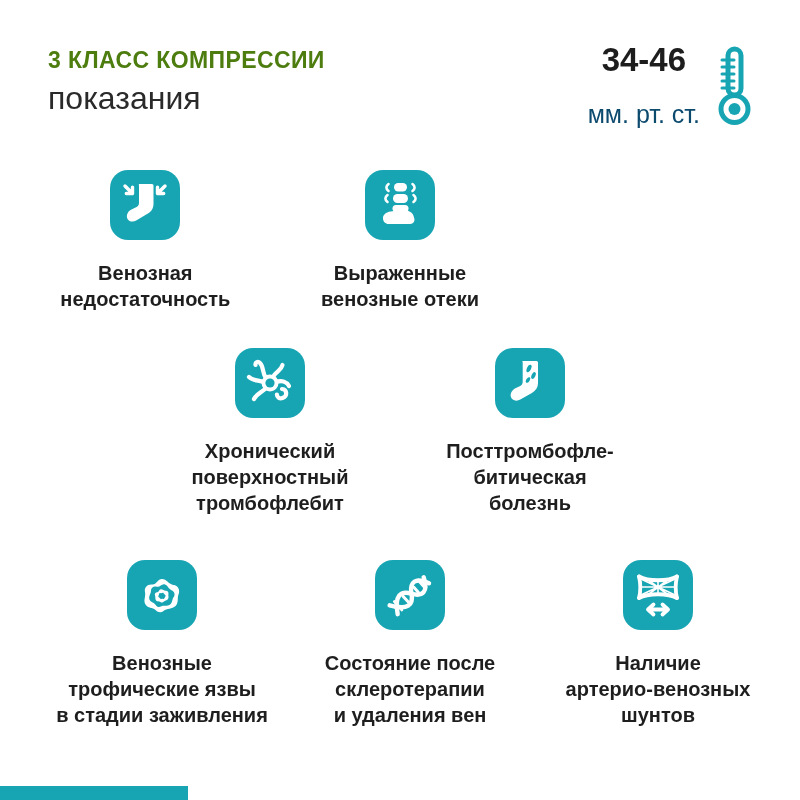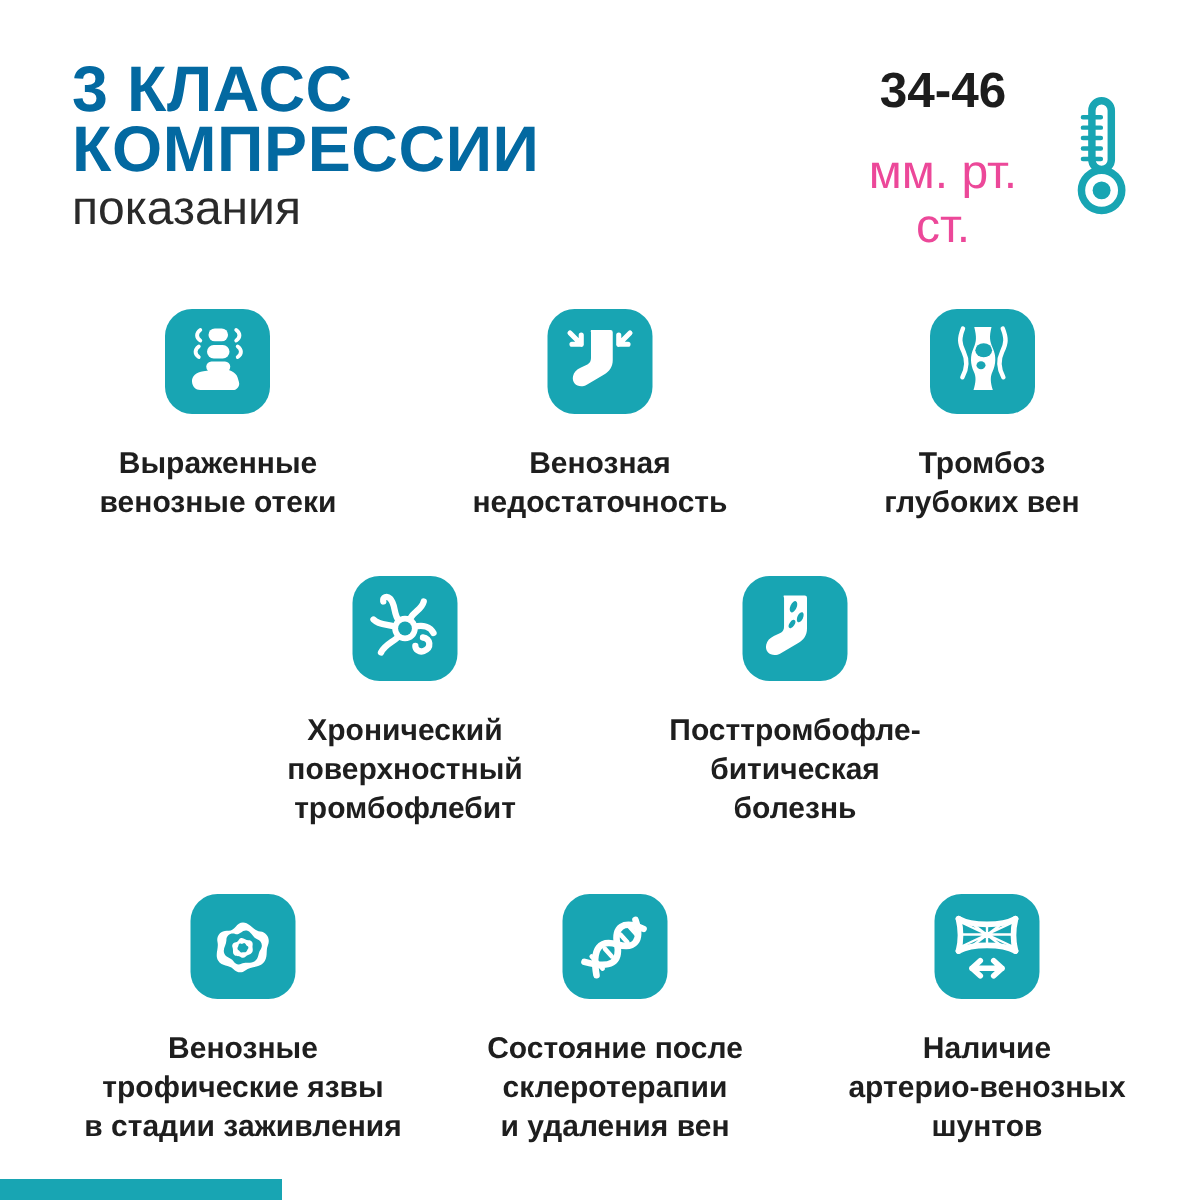--- a/index.html
+++ b/index.html
@@ -7,28 +7,28 @@
   .page{
     position:relative; width:800px; height:800px; background:#ffffff;
     font-family:"Liberation Sans","DejaVu Sans",sans-serif; overflow:hidden;
   }
   
   .header{
     display:flex; justify-content:space-between; align-items:flex-start;
     padding:40px 42px 0 48px;
   }
   .title{
-    font-size:43px; font-weight:700; letter-spacing:.4px; color:#0369a1;
+    font-size:23px; font-weight:700; letter-spacing:.4px; color:#4d7c0f;
     line-height:40px; margin:0;
   }
   .subtitle{ font-size:32px; font-weight:400; color:#2a2a2a; line-height:36px; }
   .pressure{ display:flex; align-items:center; gap:12px; }
   .pressure-text{ text-align:center; }
   .pressure-value{ font-size:33px; font-weight:700; color:#1d1d1d; line-height:40px; }
-  .pressure-unit{ font-size:32px; font-weight:400; color:#ec4899; line-height:36px;margin-top:16px; }
+  .pressure-unit{ font-size:25px; font-weight:400; color:#0c4a6e; line-height:36px;margin-top:16px; }
   .thermo{ width:46px; height:82px; display:block; }
 
   
   .row{ display:grid; }
   .row-3{ grid-template-columns:1fr 1fr 1fr; padding:0 18px; }
   .row-2{ grid-template-columns:1fr 1fr; width:520px; margin:0 auto; }
   .r1{ margin-top:38px; }
   .r2{ margin-top:36px; }
   .r3{ margin-top:44px;margin-left:20px; }
   .item{ display:flex; flex-direction:column; align-items:center; }
@@ -73,57 +73,44 @@
         <circle cx="22.5" cy="64" r="6" class="af"></circle>
       </svg>
     </div>
   </div>
 
   <div class="row row-3 r1">
 
     <div class="item">
       <div class="tile">
         <svg viewBox="0 0 64 64">
+          <path class="wf" d="M26 11 h13 a1.5 1.5 0 0 1 1.5 1.5 V31 c0 4.5 -2.2 7.6 -6 9.8 L23.2 47.5 c-4.8 2.8 -10.3 -0.3 -9.2 -5.6 c0.55 -2.6 2.3 -4.4 5 -5.7 l4.6 -2.2 c1.6 -0.8 2.4 -2.3 2.4 -4.3 V12.5 A1.5 1.5 0 0 1 26 11 Z"></path>
+          <path class="ws" stroke-width="3.4" d="M12 13 L19.5 20.5 M19.5 20.5 v-6.2 M19.5 20.5 h-6.2"></path>
+          <path class="ws" stroke-width="3.4" d="M52 13 L44.5 20.5 M44.5 20.5 v-6.2 M44.5 20.5 h6.2"></path>
+        </svg>
+      </div>
+      <div class="item-label">Венозная
+недостаточность</div>
+    </div>
+
+    <div class="item">
+      <div class="tile">
+        <svg viewBox="0 0 64 64">
           <path class="wf" d="M15 45.5 c-0.3 -3.6 2.8 -6.3 7.6 -7 l9 -1.3 c6.5 -0.9 12.6 1.4 13.8 5.4 l0.9 3 c0.8 2.7 -1.2 5.4 -4 5.4 H20.5 c-3 0 -5.3 -2.3 -5.5 -5.5 Z"></path>
           <rect class="wf" x="26" y="10" width="13" height="8.5" rx="4.2"></rect>
           <rect class="wf" x="25" y="21" width="15" height="9" rx="4.5"></rect>
           <rect class="wf" x="24.5" y="32" width="16" height="7" rx="3.5"></rect>
           <path class="ws" stroke-width="2.6" d="M20.5 11 c-2.8 2 -2.8 5 0 7 M19.5 22 c-2.8 2 -2.8 5 0 7"></path>
           <path class="ws" stroke-width="2.6" d="M44.5 11 c2.8 2 2.8 5 0 7 M45.5 22 c2.8 2 2.8 5 0 7"></path>
         </svg>
       </div>
       <div class="item-label">Выраженные
 венозные отеки</div>
     </div>
 
-    <div class="item">
-      <div class="tile">
-        <svg viewBox="0 0 64 64">
-          <path class="wf" d="M26 11 h13 a1.5 1.5 0 0 1 1.5 1.5 V31 c0 4.5 -2.2 7.6 -6 9.8 L23.2 47.5 c-4.8 2.8 -10.3 -0.3 -9.2 -5.6 c0.55 -2.6 2.3 -4.4 5 -5.7 l4.6 -2.2 c1.6 -0.8 2.4 -2.3 2.4 -4.3 V12.5 A1.5 1.5 0 0 1 26 11 Z"></path>
-          <path class="ws" stroke-width="3.4" d="M12 13 L19.5 20.5 M19.5 20.5 v-6.2 M19.5 20.5 h-6.2"></path>
-          <path class="ws" stroke-width="3.4" d="M52 13 L44.5 20.5 M44.5 20.5 v-6.2 M44.5 20.5 h6.2"></path>
-        </svg>
-      </div>
-      <div class="item-label">Венозная
-недостаточность</div>
-    </div>
-
-    <div class="item">
-      <div class="tile">
-        <svg viewBox="0 0 64 64">
-          <path class="wf" d="M26.5 9 h11.5 c-1.6 6.5 -1.2 9.5 0.9 14.2 c2.3 5.2 2.2 10.4 -0.3 15.8 c-1.5 3.2 -1.4 6.7 0.3 12 H26 c1.7 -5.3 1.8 -8.8 0.3 -12 c-2.5 -5.4 -2.6 -10.6 -0.3 -15.8 c2.1 -4.7 2.1 -7.7 0.5 -14.2 Z"></path>
-          <ellipse class="af" cx="32.8" cy="24.5" rx="5.6" ry="4.6"></ellipse>
-          <ellipse class="af" cx="31" cy="34.5" rx="3" ry="2.7"></ellipse>
-          <path class="ws" stroke-width="3" d="M19 10 c-2.6 6.5 -2.4 10 0.4 15.5 c2.6 5.3 2.5 11 -0.8 17"></path>
-          <path class="ws" stroke-width="3" d="M45.5 10 c2.6 6.5 2.4 10 -0.4 15.5 c-2.6 5.3 -2.5 11 0.8 17"></path>
-        </svg>
-      </div>
-      <div class="item-label">Тромбоз
-глубоких вен</div>
-    </div>
 
   </div>
 
   <div class="row row-2 r2">
 
     <div class="item">
       <div class="tile">
         <svg viewBox="0 0 64 64">
           <circle class="wf" cx="32" cy="32" r="8.5"></circle>
           <path class="ws" stroke-width="4.2" d="M28 27 C24 22 26 16 22 12 C20 10 17 11 17.5 14"></path>

